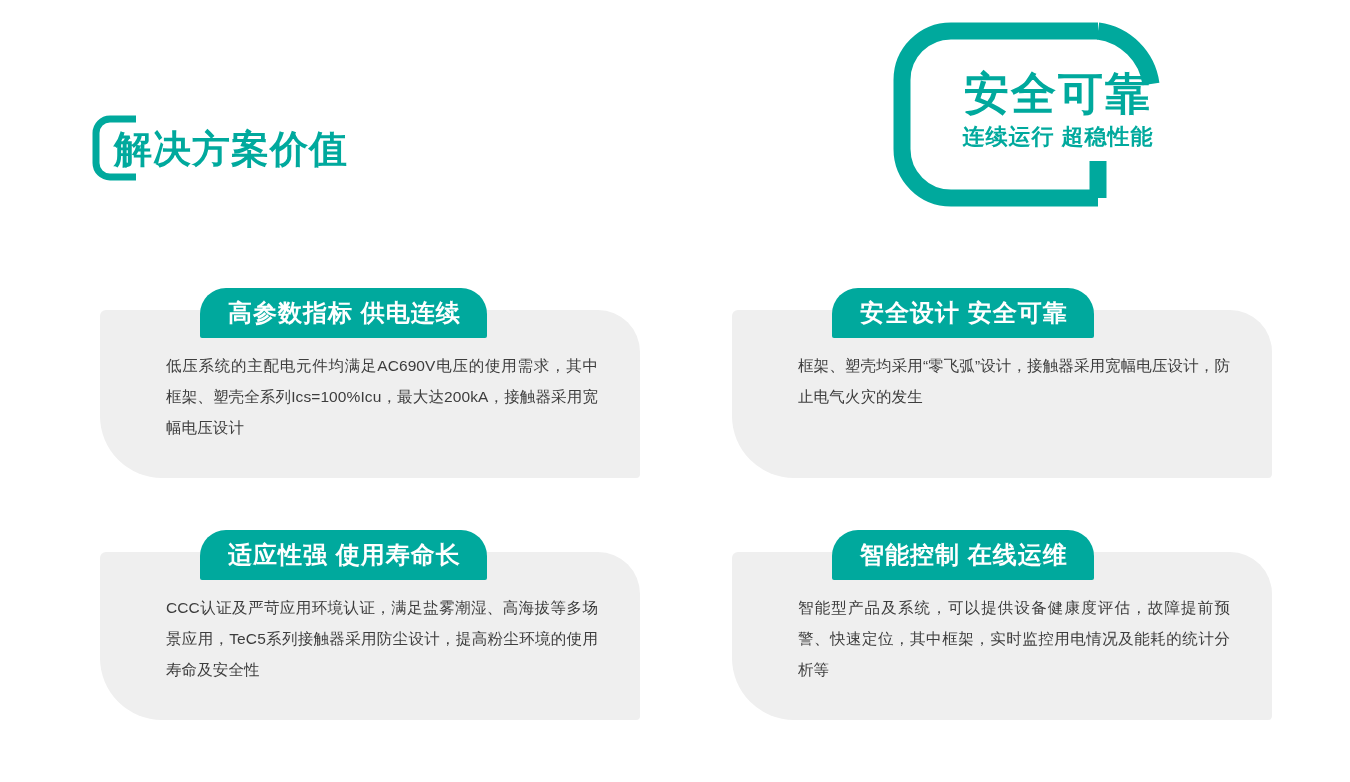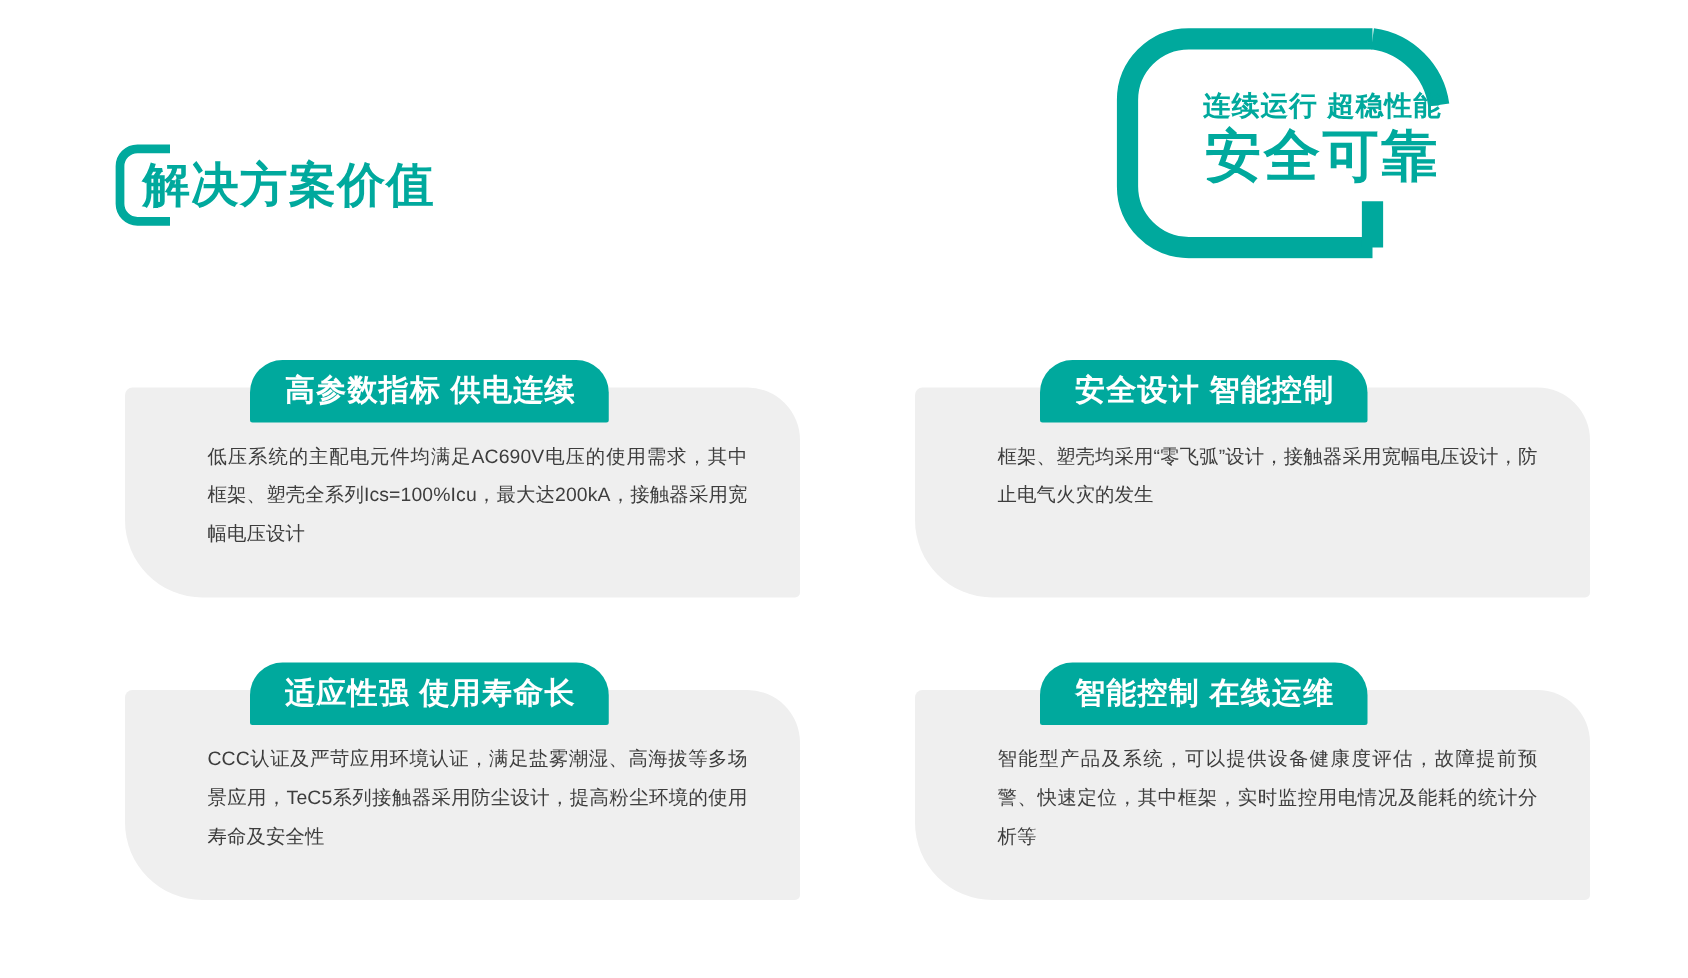--- a/index.html
+++ b/index.html
@@ -164,22 +164,22 @@
                A 49 49 0 0 0 9 58
                L 9 127
                A 49 49 0 0 0 58 176
                L 205 176" fill="none" stroke="#00a99d" stroke-width="17" stroke-linecap="butt" stroke-linejoin="round"></path>
       <path d="M 205 9 A 62 62 0 0 1 258 62" fill="none" stroke="#00a99d" stroke-width="17" stroke-linecap="butt"></path>
       <path d="M 205 176 L 205 139" fill="none" stroke="#00a99d" stroke-width="17" stroke-linecap="butt"></path>
     </svg>
   </div>
 
   <div id="logo-text-wrap">
+    <div id="logo-title">安全可靠</div>
     <div id="logo-sub">连续运行 超稳性能</div>
-    <div id="logo-title">安全可靠</div>
   </div>
 
   <div id="section-heading">
     <div id="heading-bracket">
       <svg viewBox="0 0 46 66" xmlns="http://www.w3.org/2000/svg" aria-hidden="true">
         <path d="M 44 4
                  L 18 4
                  A 14 14 0 0 0 4 18
                  L 4 48
                  A 14 14 0 0 0 18 62
@@ -199,21 +199,21 @@
           <span class="card-badge-label">高参数指标 供电连续</span>
         </div>
         <div class="card-body">
           <p class="card-body-text">低压系统的主配电元件均满足AC690V电压的使用需求，其中框架、塑壳全系列Ics=100%Icu，最大达200kA，接触器采用宽幅电压设计</p>
         </div>
       </div>
 
       <div class="card-slot right">
         <div class="card-panel"></div>
         <div class="card-badge">
-          <span class="card-badge-label">安全设计 智能控制</span>
+          <span class="card-badge-label">安全设计 安全可靠</span>
         </div>
         <div class="card-body">
           <p class="card-body-text">框架、塑壳均采用“零飞弧”设计，接触器采用宽幅电压设计，防止电气火灾的发生</p>
         </div>
       </div>
 
     </div>
 
     <div class="card-row">
 

